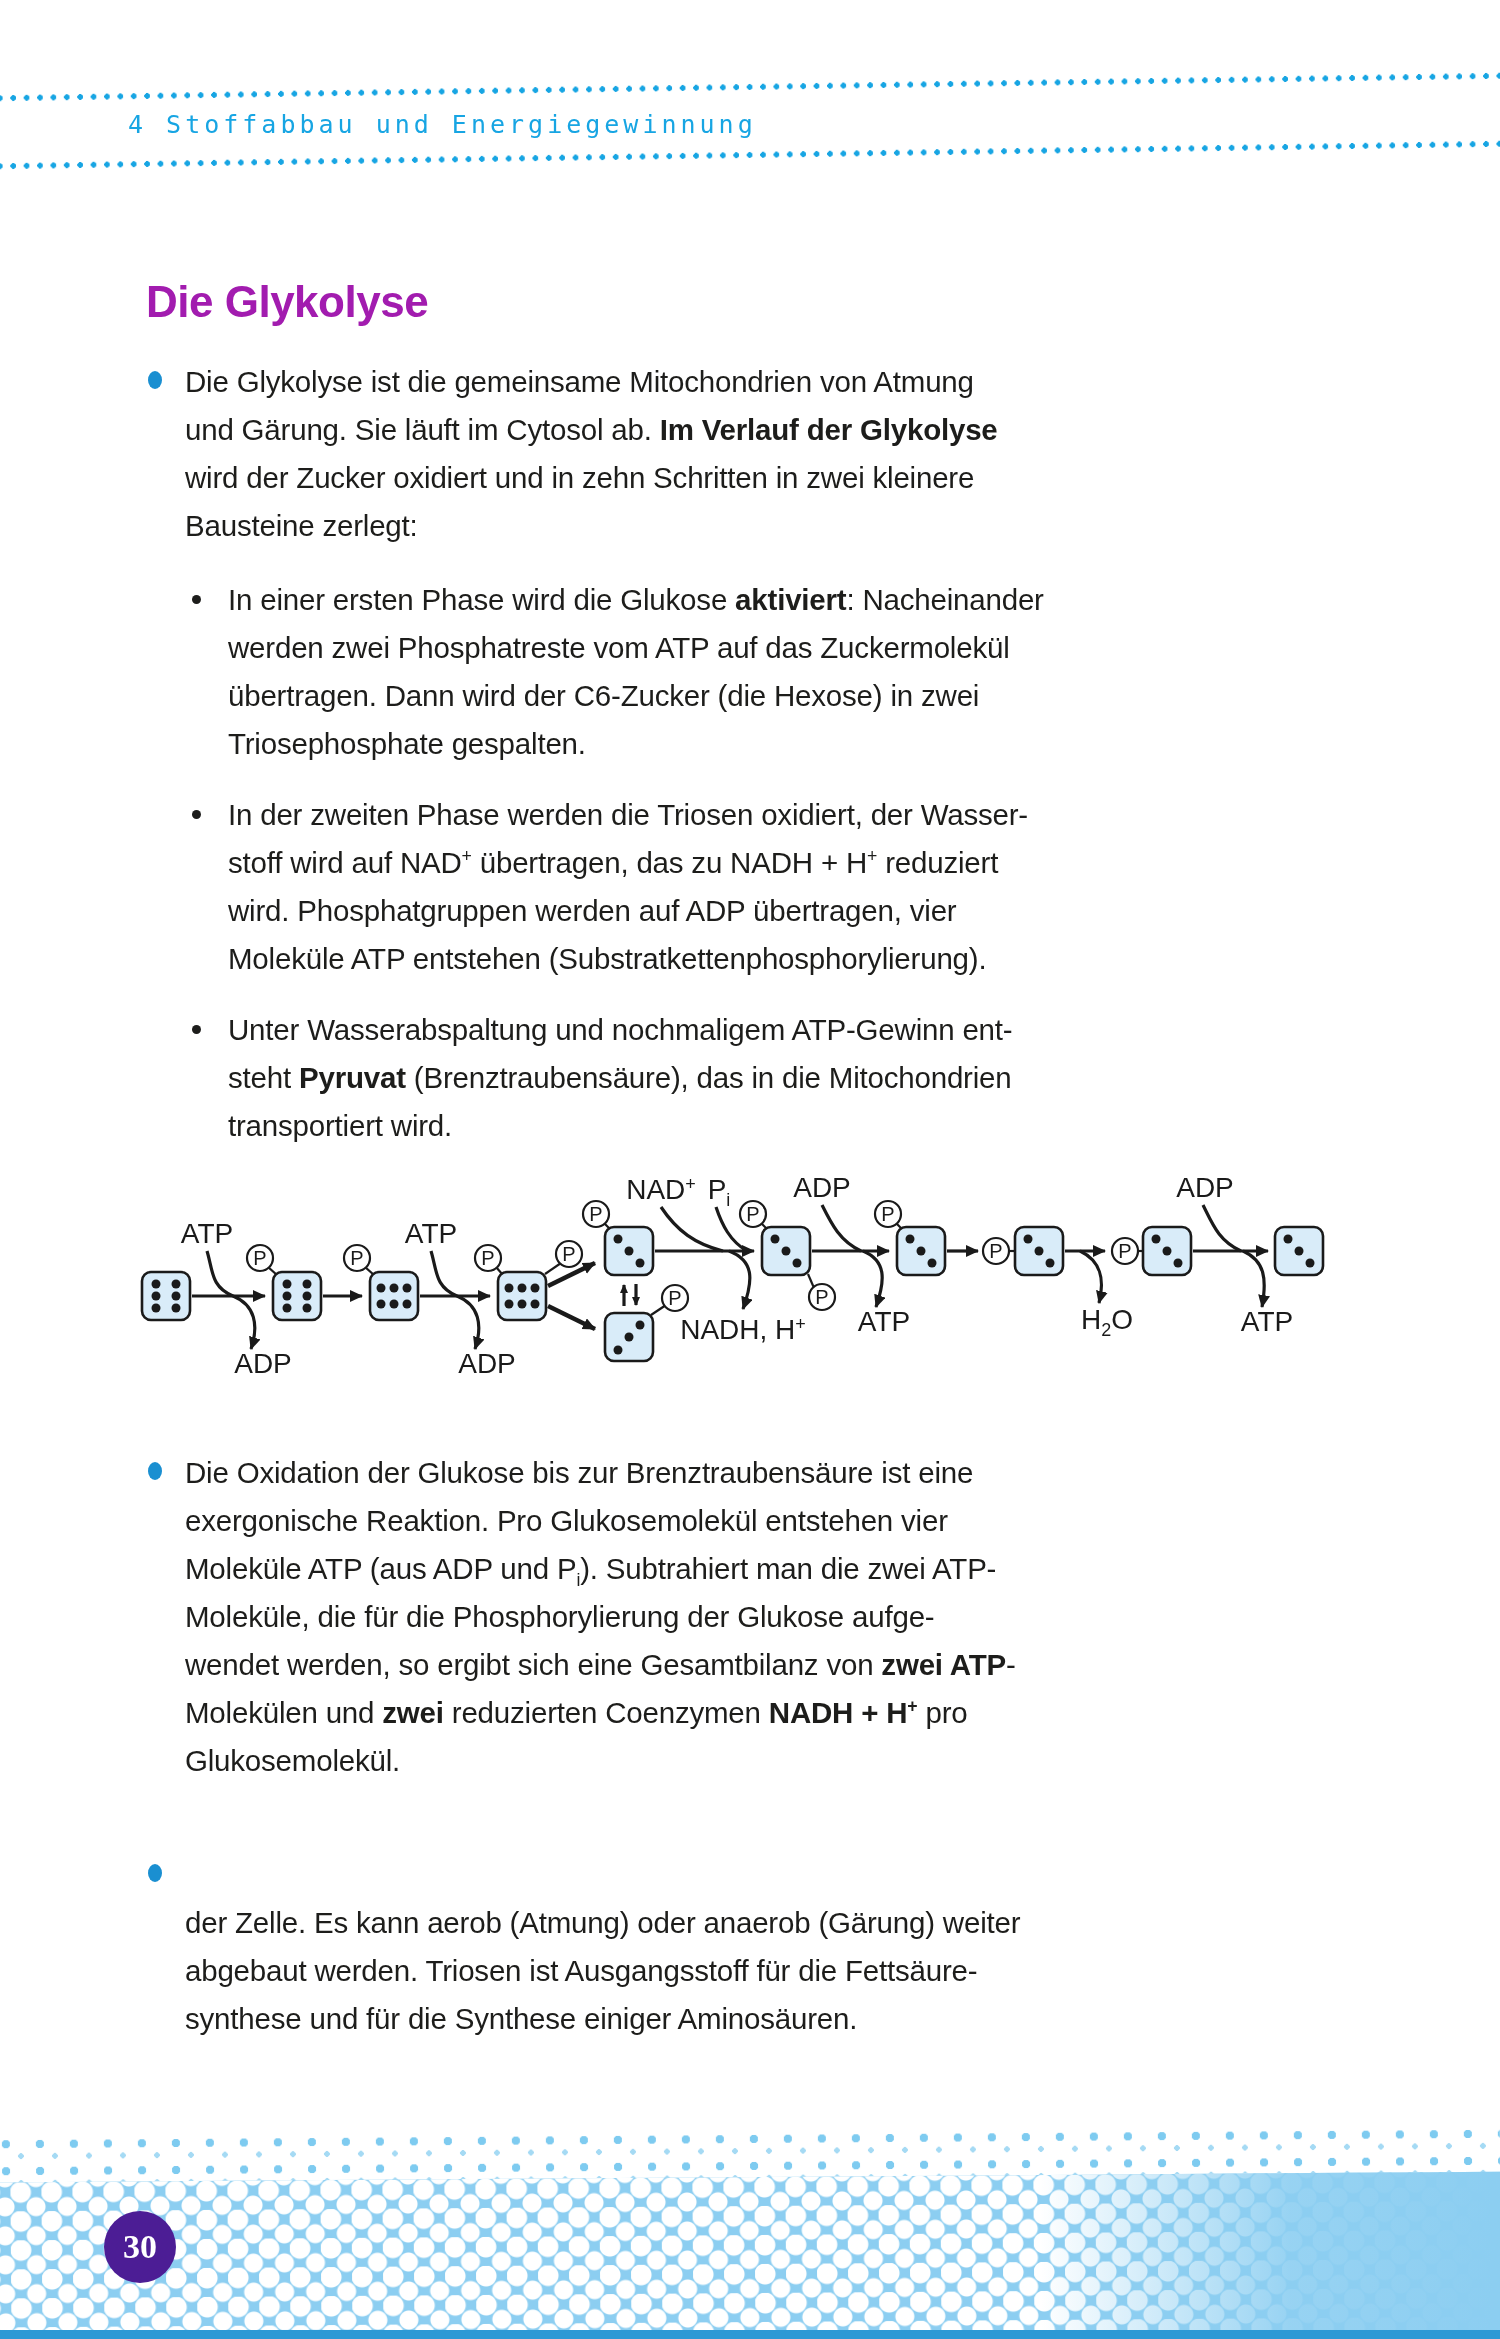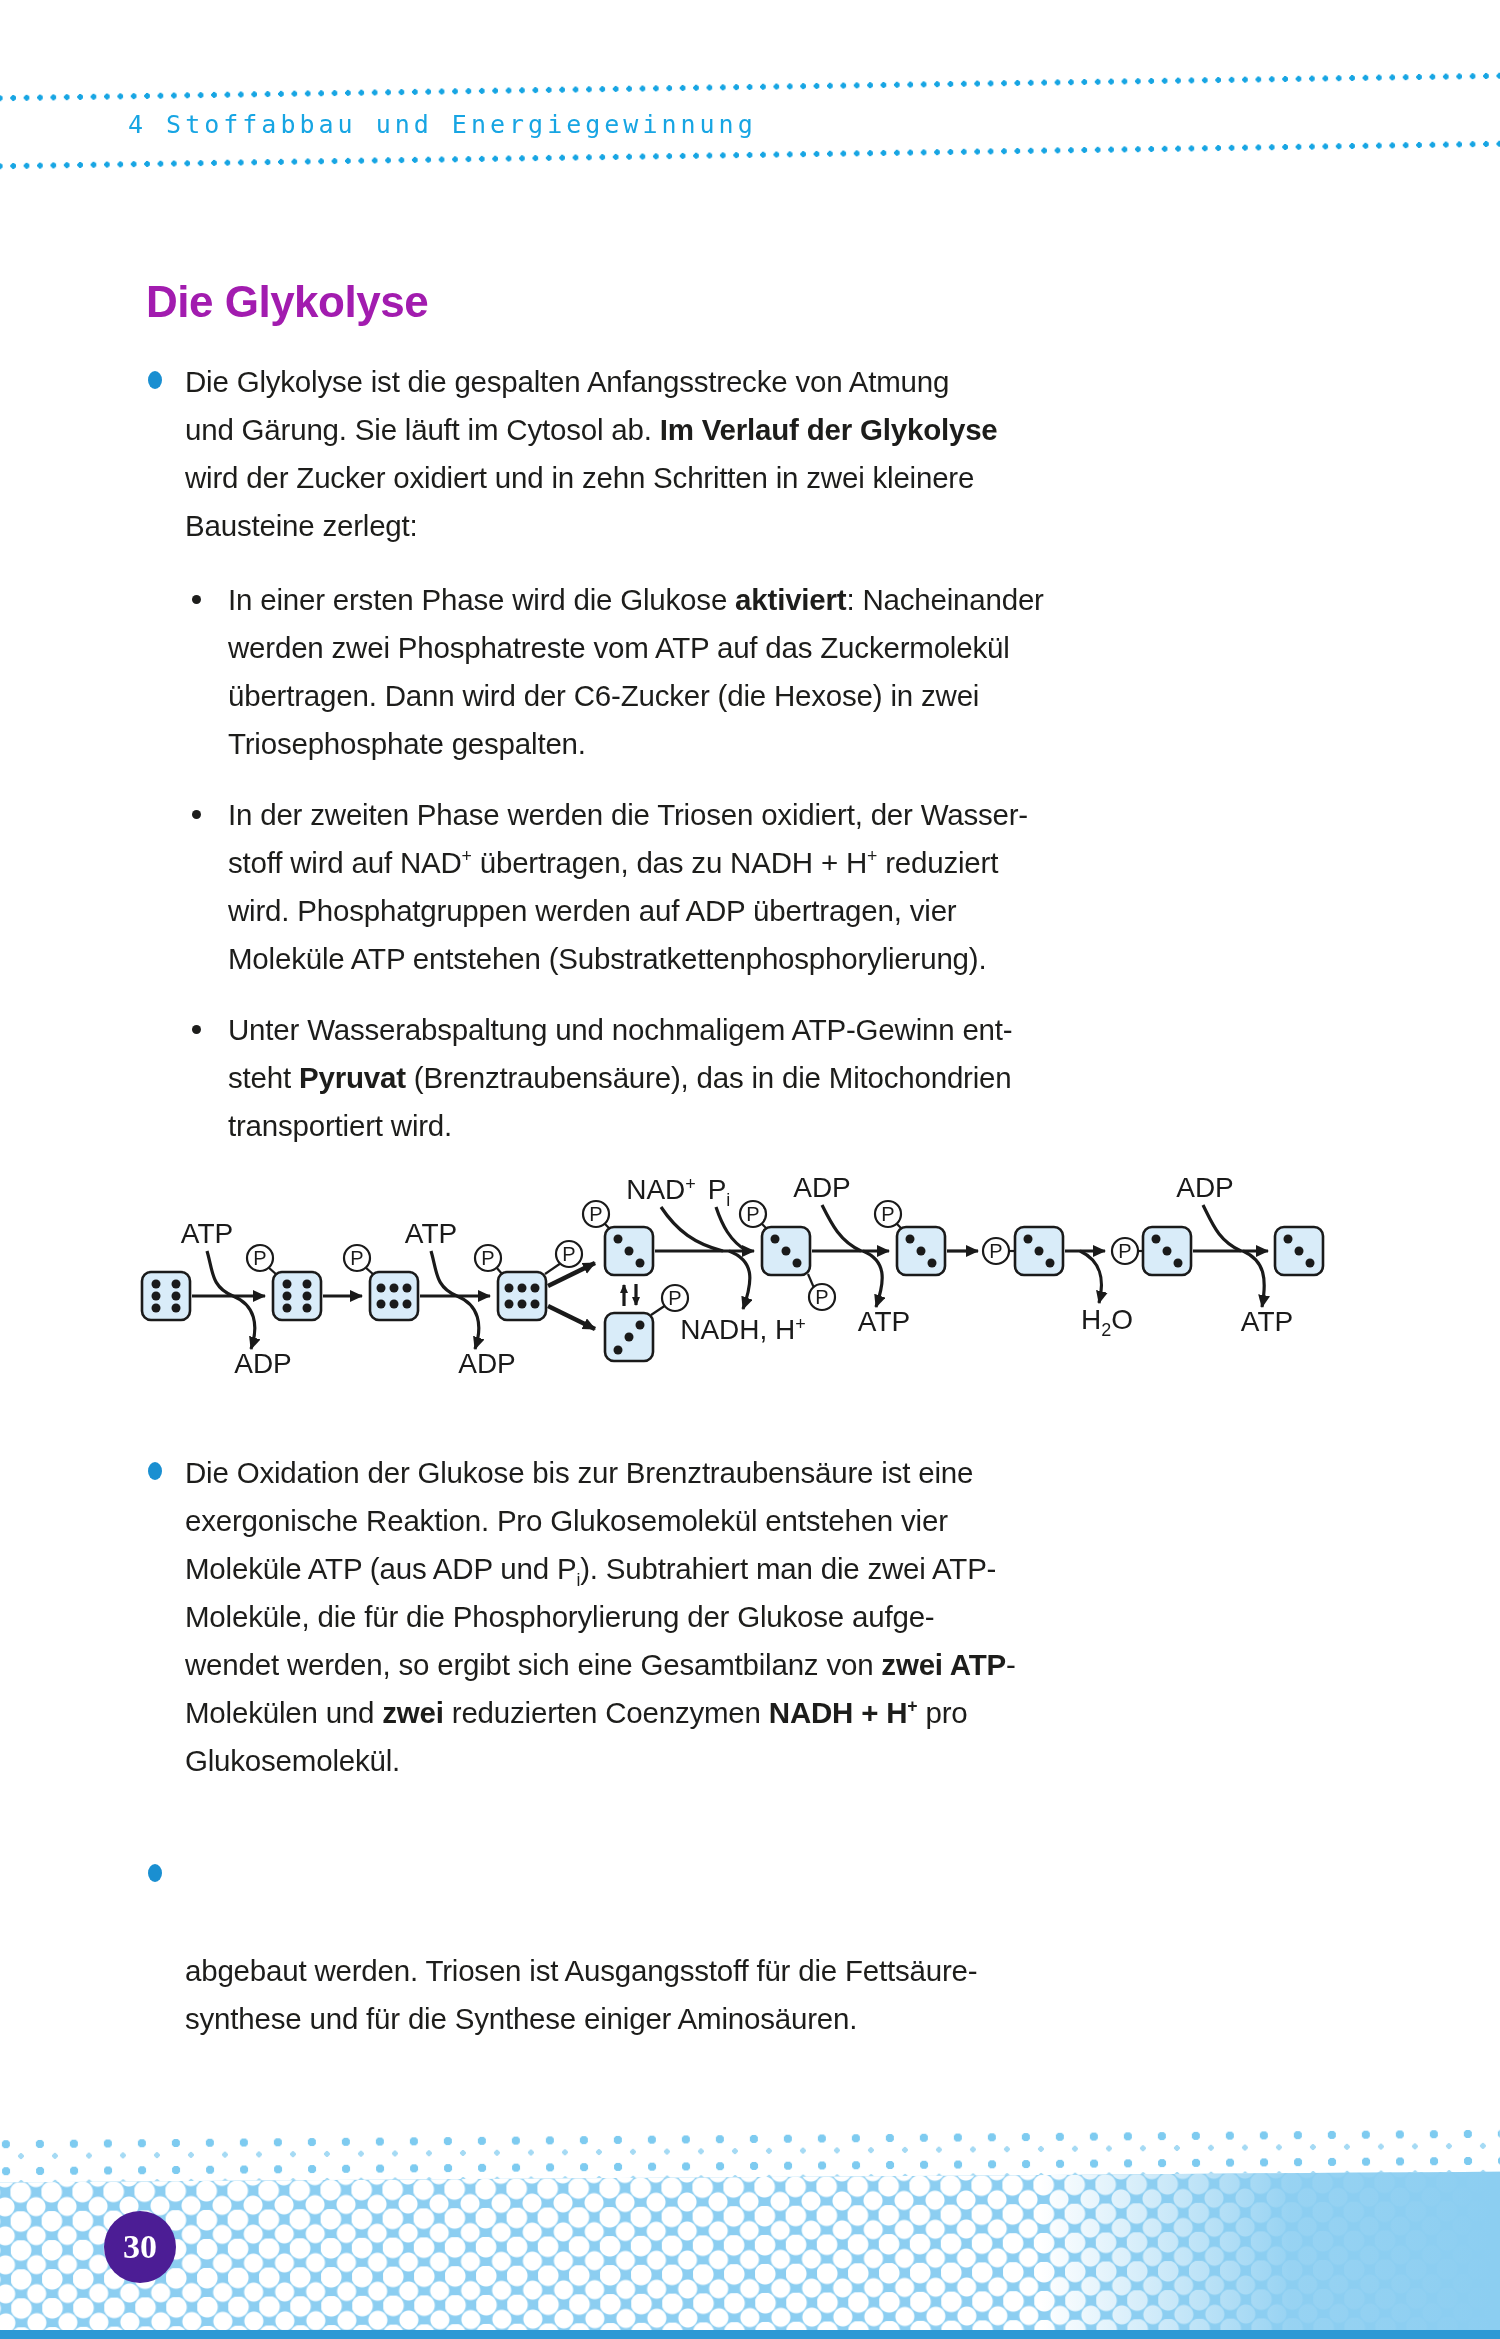--- a/index.html
+++ b/index.html
@@ -76,21 +76,21 @@
 <div class="page">
 
   <div class="dotrule top"></div>
   <div class="chapter">4 Stoffabbau und Energiegewinnung</div>
   <div class="dotrule bottom"></div>
 
   <h1 class="title">Die Glykolyse</h1>
 
   <div class="block pos-b1">
     <span class="bdot"></span>
-    <p class="btext"><span>Die Glykolyse ist die gespalten Anfangsstrecke von Atmung</span><br><span>und Gärung. Sie läuft im Cytosol ab. </span><span class="b">Im Verlauf der Glykolyse</span><br><span>wird der Zucker oxidiert und in zehn Schritten in zwei kleinere</span><br><span>Bausteine zerlegt:</span></p>
+    <p class="btext"><span>Die Glykolyse ist die gemeinsame Mitochondrien von Atmung</span><br><span>und Gärung. Sie läuft im Cytosol ab. </span><span class="b">Im Verlauf der Glykolyse</span><br><span>wird der Zucker oxidiert und in zehn Schritten in zwei kleinere</span><br><span>Bausteine zerlegt:</span></p>
   </div>
 
   <div class="block sub pos-s1">
     <span class="sdot"></span>
     <p class="btext"><span>In einer ersten Phase wird die Glukose </span><span class="b">aktiviert</span><span>: Nacheinander</span><br><span>werden zwei Phosphatreste vom ATP auf das Zuckermolekül</span><br><span>übertragen. Dann wird der C6-Zucker (die Hexose) in zwei</span><br><span>Triosephosphate gespalten.</span></p>
   </div>
   <div class="block sub pos-s2">
     <span class="sdot"></span>
     <p class="btext"><span>In der zweiten Phase werden die Triosen oxidiert, der Wasser-</span><br><span>stoff wird auf NAD</span><sup>+</sup><span> übertragen, das zu NADH + H</span><sup>+</sup><span> reduziert</span><br><span>wird. Phosphatgruppen werden auf ADP übertragen, vier</span><br><span>Moleküle ATP entstehen (Substratkettenphosphorylierung).</span></p>
   </div>
@@ -284,21 +284,21 @@
     <text class="dlbl" text-anchor="middle" x="1172" y="176">ATP</text>
   </svg>
 
   <div class="block pos-b2">
     <span class="bdot"></span>
     <p class="btext"><span>Die Oxidation der Glukose bis zur Brenztraubensäure ist eine</span><br><span>exergonische Reaktion. Pro Glukosemolekül entstehen vier</span><br><span>Moleküle ATP (aus ADP und P</span><sub>i</sub><span>). Subtrahiert man die zwei ATP-</span><br><span>Moleküle, die für die Phosphorylierung der Glukose aufge-</span><br><span>wendet werden, so ergibt sich eine Gesamtbilanz von </span><span class="b">zwei ATP</span><span>-</span><br><span>Molekülen und </span><span class="b">zwei</span><span> reduzierten Coenzymen </span><span class="b">NADH + H</span><sup class="b">+</sup><span> pro</span><br><span>Glukosemolekül.</span></p>
   </div>
 
   <div class="block pos-b3">
     <span class="bdot"></span>
-    <p class="btext"><br><br><span>abgebaut werden. Triosen ist Ausgangsstoff für die Fettsäure-</span><br><span>synthese und für die Synthese einiger Aminosäuren.</span></p>
+    <p class="btext"><br><span>der Zelle. Es kann aerob (Atmung) oder anaerob (Gärung) weiter</span><br><span>abgebaut werden. Triosen ist Ausgangsstoff für die Fettsäure-</span><br><span>synthese und für die Synthese einiger Aminosäuren.</span></p>
   </div>
 
   <div class="speckle"></div>
   <div class="band"></div>
   <div class="bottomstrip"></div>
   <div class="pagenum">30</div>
 
 </div>
 
 </body></html>

